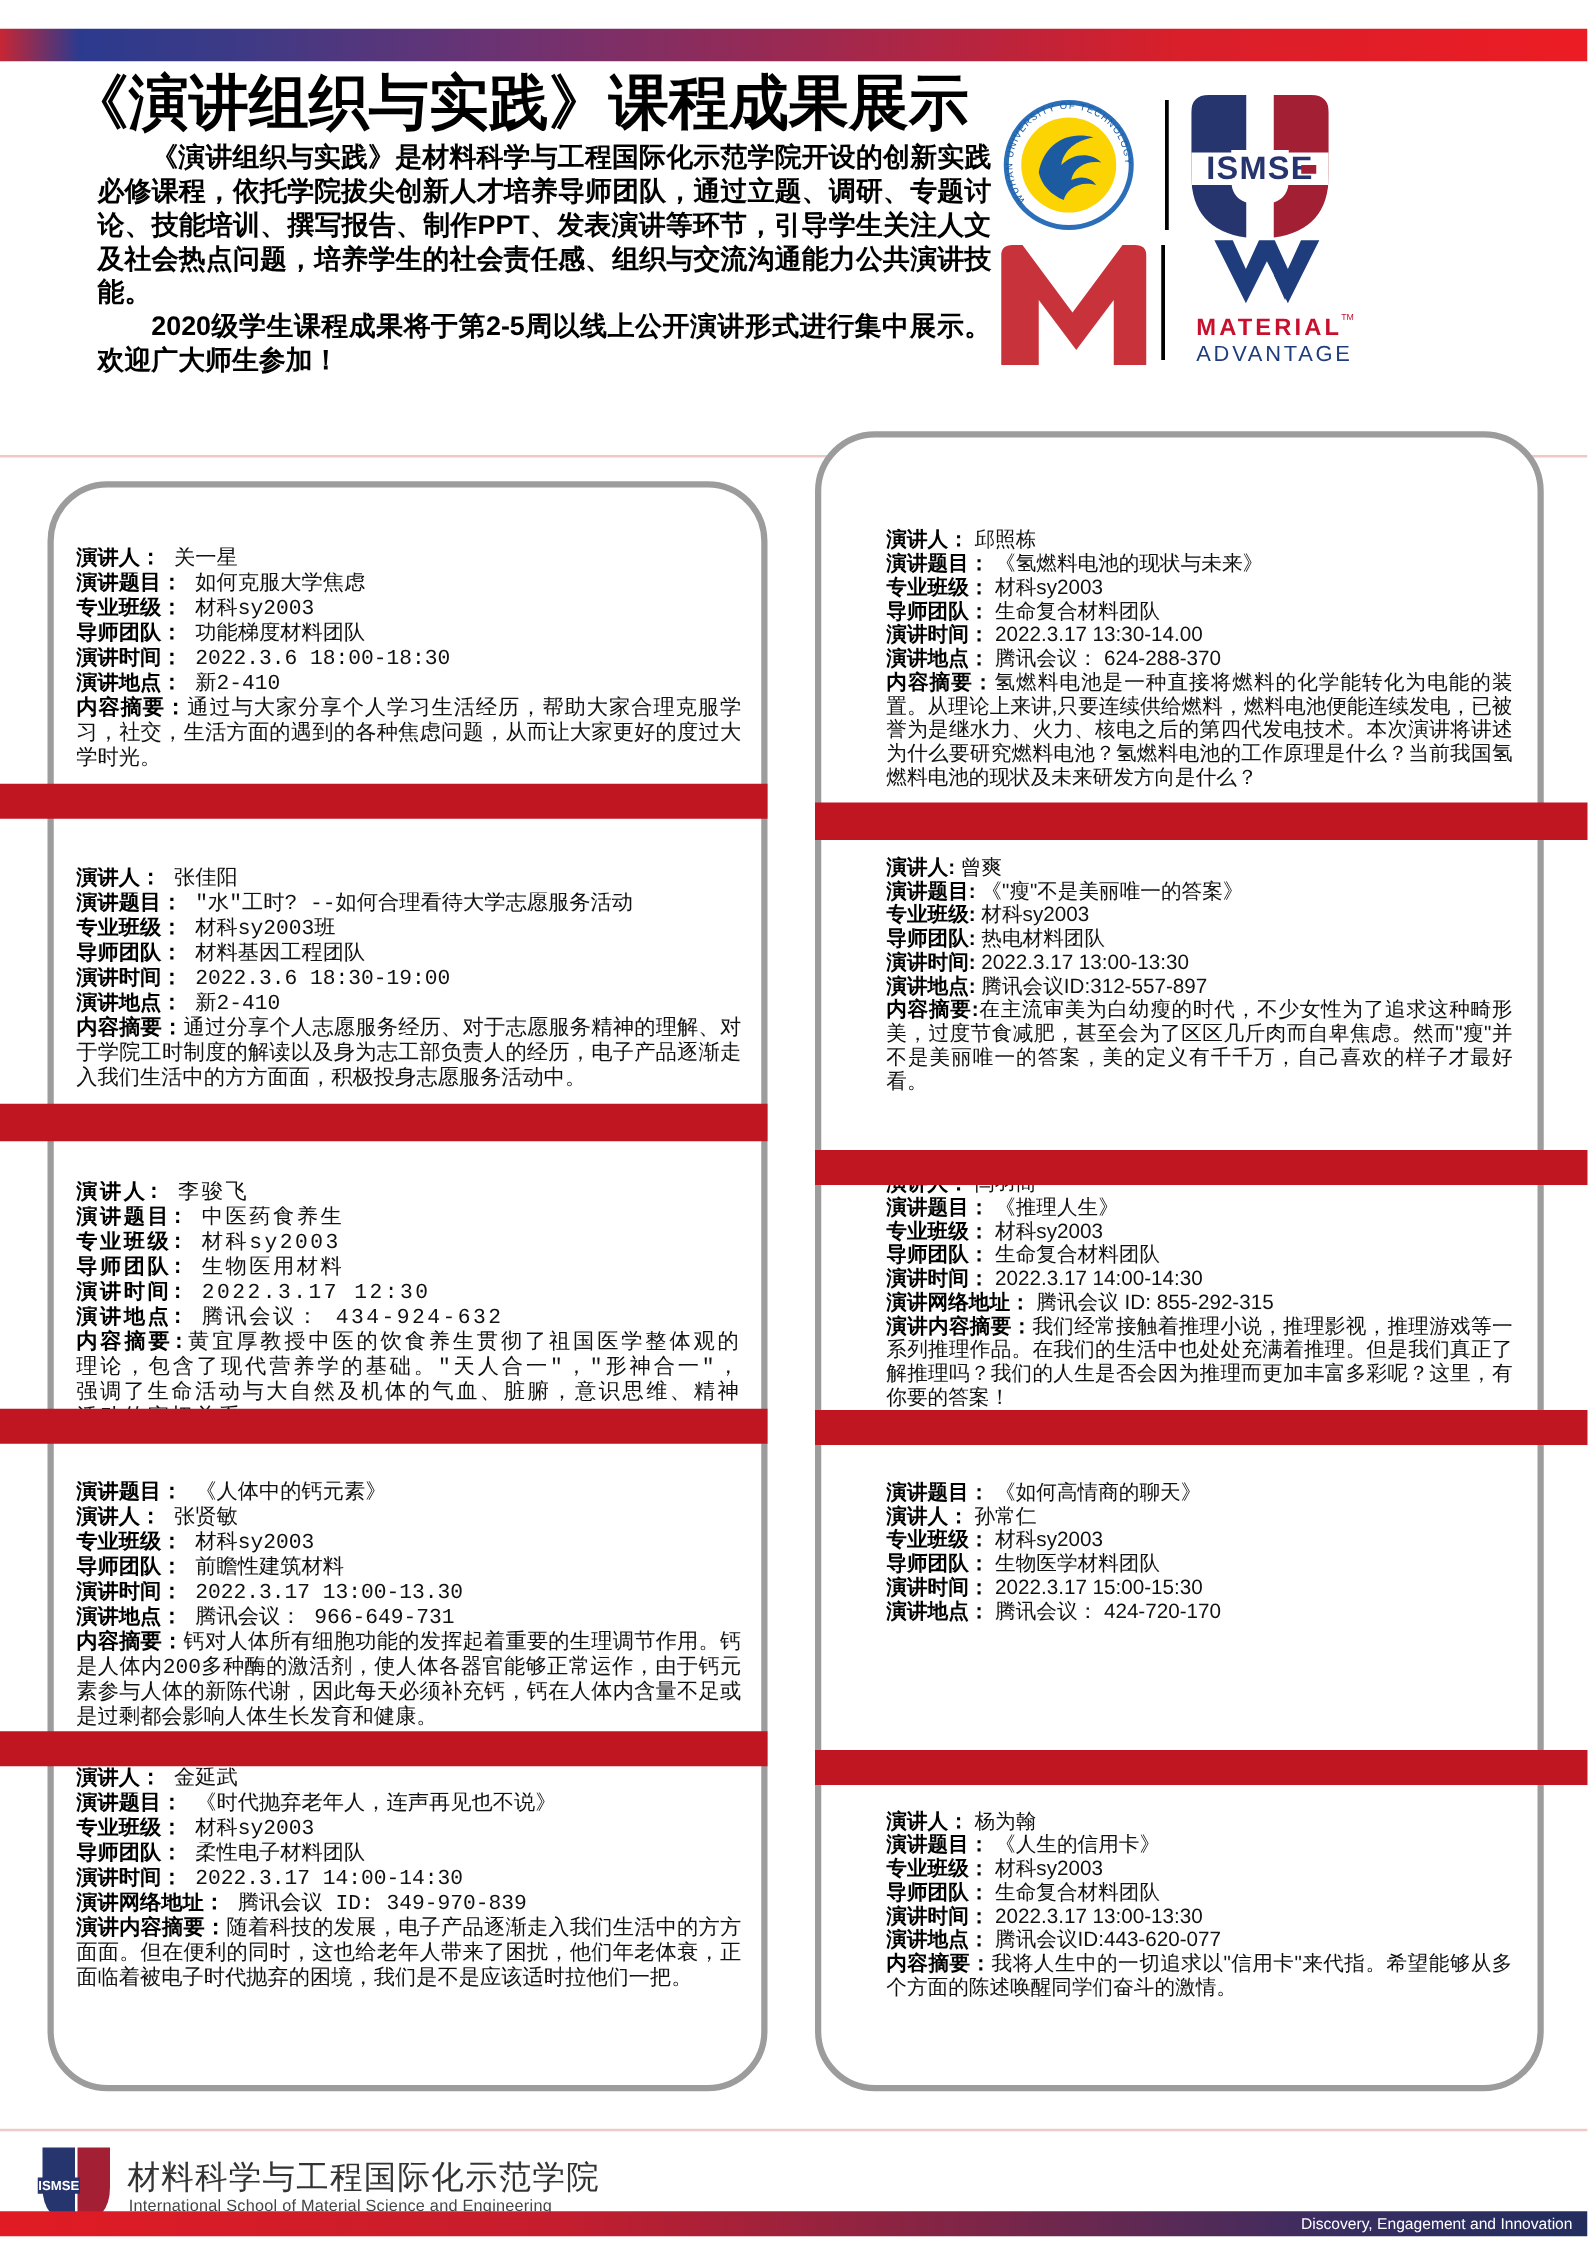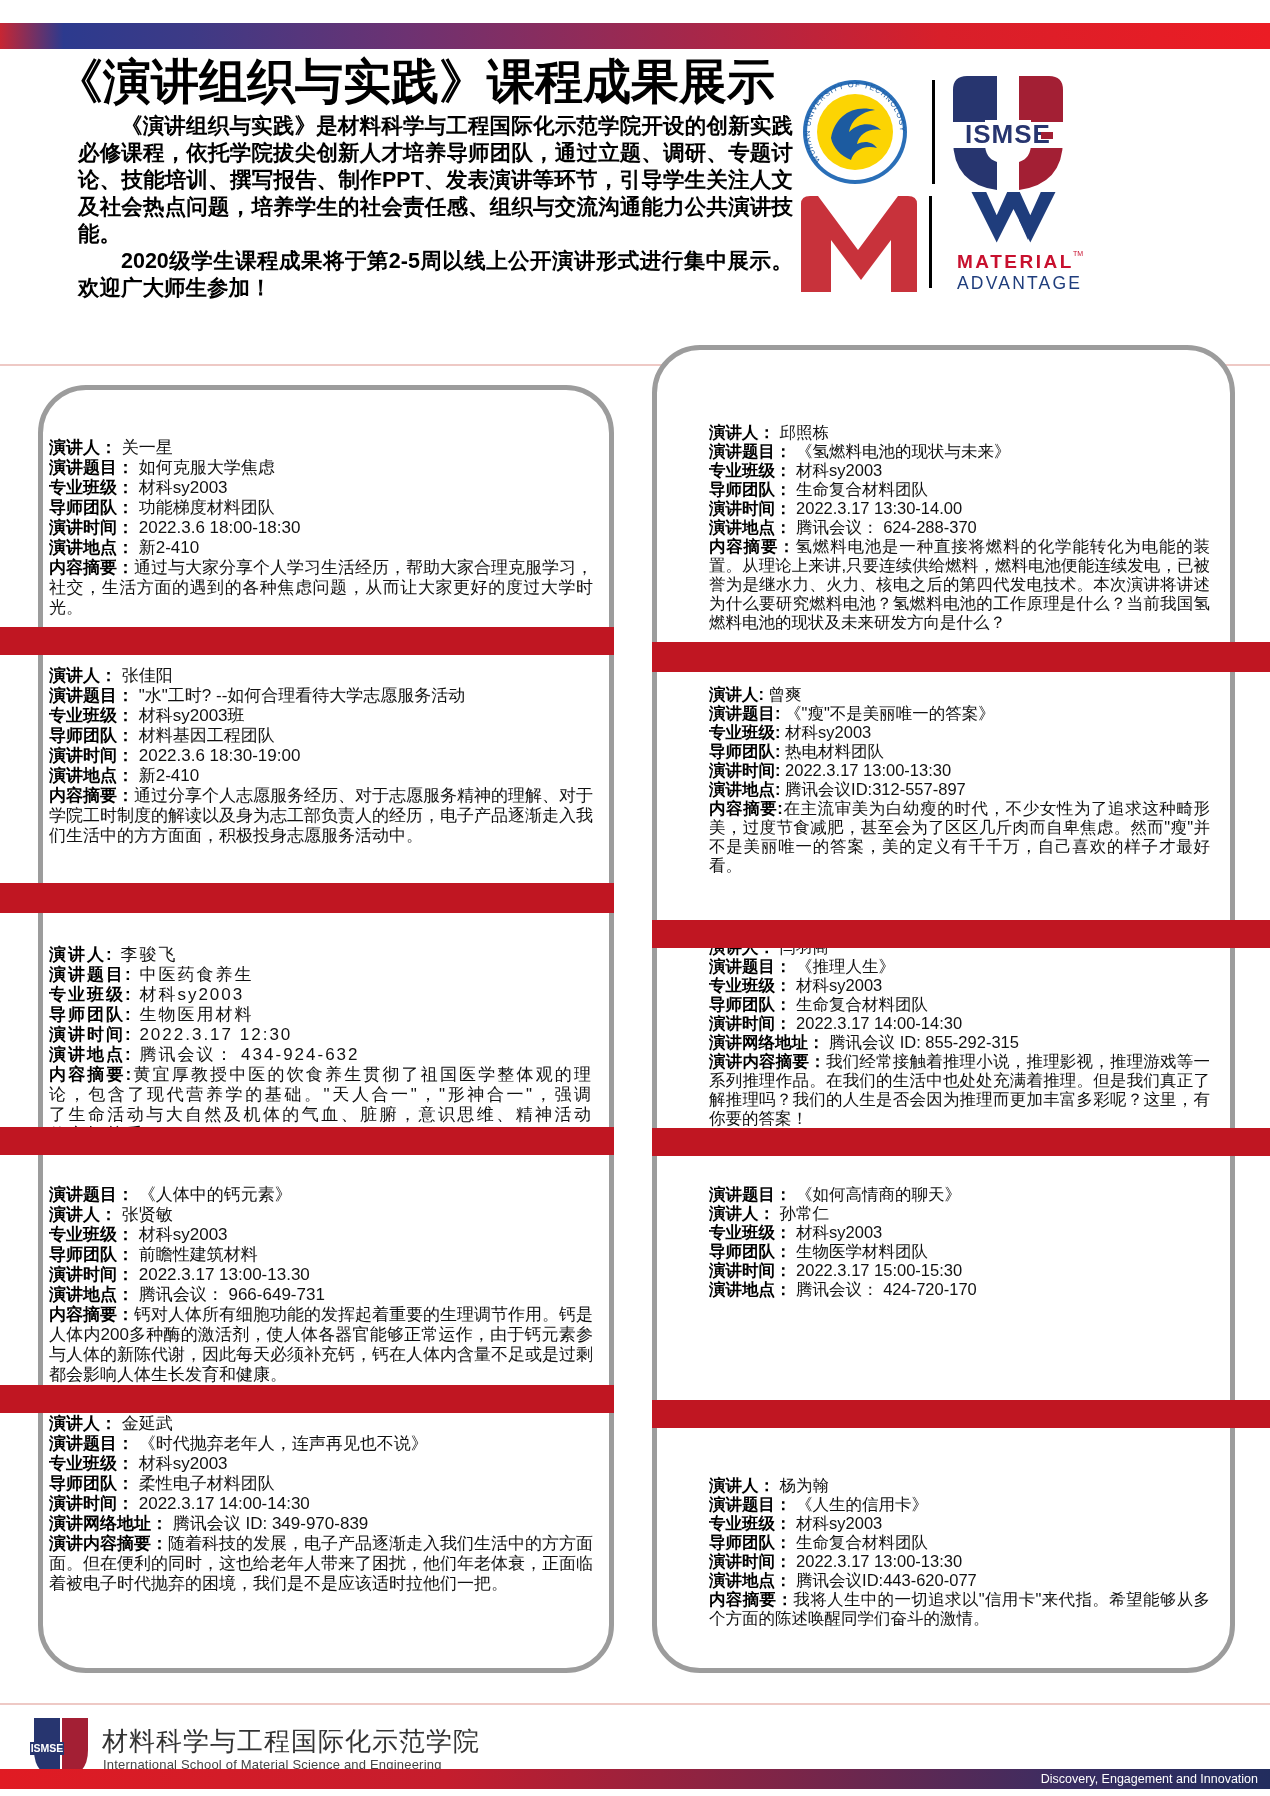--- a/index.html
+++ b/index.html
@@ -33,21 +33,21 @@
     position:absolute;border:5px solid #9c9c9c;border-radius:48px;background:#fff;
   }
   .col-left{left:38px;top:385px;width:566px;height:1278px;}
   .col-right{left:652px;top:345px;width:573px;height:1318px;}
 
   .stripe{position:absolute;background:#c01622;z-index:3;}
   .col-left .stripe{left:-43px;right:-5px;}
   .col-right .stripe{left:-5px;right:-43px;}
 
   .card{position:absolute;left:0;width:100%;box-sizing:border-box;z-index:2;}
-  .col-left .card{padding:0 16px 0 6px;}
+  .col-left .card{padding:0 16px 0 18px;font-family:Liberation Mono, monospace;}
   .col-right .card{padding:0 20px 0 52px;}
   .col-left .card{font-size:17px;line-height:20px;}
   .col-right .card{font-size:16.5px;line-height:19px;}
   .field{white-space:nowrap;overflow:hidden;}
   .lbl{font-weight:700;color:#000;}
   .val{font-weight:400;color:#111;}
   .summary{margin:0;text-align:justify;}
   .card.spaced{letter-spacing:2px;}
 
   .footer-logo{position:absolute;left:30px;top:1716px;}
@@ -122,21 +122,21 @@
 <div class="col col-left" id="col-left">
     <div class="card" style="top: 48px;">
       <div class="field"><span class="lbl">演讲人：</span><span class="val"> 关一星</span></div>
       <div class="field"><span class="lbl">演讲题目：</span><span class="val"> 如何克服大学焦虑</span></div>
       <div class="field"><span class="lbl">专业班级：</span><span class="val"> 材科sy2003</span></div>
       <div class="field"><span class="lbl">导师团队：</span><span class="val"> 功能梯度材料团队</span></div>
       <div class="field"><span class="lbl">演讲时间：</span><span class="val"> 2022.3.6 18:00-18:30</span></div>
       <div class="field"><span class="lbl">演讲地点：</span><span class="val"> 新2-410</span></div>
       <p class="summary"><span class="lbl">内容摘要：</span><span>通过与大家分享个人学习生活经历，帮助大家合理克服学习，社交，生活方面的遇到的各种焦虑问题，从而让大家更好的度过大学时光。</span></p>
     </div>
-    <div class="card" style="top: 276px;">
+    <div class="card" style="top: 304px;">
       <div class="field"><span class="lbl">演讲人：</span><span class="val"> 张佳阳</span></div>
       <div class="field"><span class="lbl">演讲题目：</span><span class="val"> "水"工时? --如何合理看待大学志愿服务活动</span></div>
       <div class="field"><span class="lbl">专业班级：</span><span class="val"> 材科sy2003班</span></div>
       <div class="field"><span class="lbl">导师团队：</span><span class="val"> 材料基因工程团队</span></div>
       <div class="field"><span class="lbl">演讲时间：</span><span class="val"> 2022.3.6 18:30-19:00</span></div>
       <div class="field"><span class="lbl">演讲地点：</span><span class="val"> 新2-410</span></div>
       <p class="summary"><span class="lbl">内容摘要：</span><span>通过分享个人志愿服务经历、对于志愿服务精神的理解、对于学院工时制度的解读以及身为志工部负责人的经历，电子产品逐渐走入我们生活中的方方面面，积极投身志愿服务活动中。</span></p>
     </div>
     <div class="card spaced" style="top: 555px;">
       <div class="field"><span class="lbl">演讲人:</span><span class="val"> 李骏飞</span></div>
@@ -199,21 +199,21 @@
       <p class="summary"><span class="lbl">演讲内容摘要：</span><span>我们经常接触着推理小说，推理影视，推理游戏等一系列推理作品。在我们的生活中也处处充满着推理。但是我们真正了解推理吗？我们的人生是否会因为推理而更加丰富多彩呢？这里，有你要的答案！</span></p>
     </div>
     <div class="card" style="top: 835px;">
       <div class="field"><span class="lbl">演讲题目：</span><span class="val"> 《如何高情商的聊天》</span></div>
       <div class="field"><span class="lbl">演讲人：</span><span class="val"> 孙常仁</span></div>
       <div class="field"><span class="lbl">专业班级：</span><span class="val"> 材科sy2003</span></div>
       <div class="field"><span class="lbl">导师团队：</span><span class="val"> 生物医学材料团队</span></div>
       <div class="field"><span class="lbl">演讲时间：</span><span class="val"> 2022.3.17 15:00-15:30</span></div>
       <div class="field"><span class="lbl">演讲地点：</span><span class="val"> 腾讯会议： 424-720-170</span></div>
     </div>
-    <div class="card" style="top: 1098px; margin-top: 28px;">
+    <div class="card" style="top: 1098px;">
       <div class="field"><span class="lbl">演讲人：</span><span class="val"> 杨为翰</span></div>
       <div class="field"><span class="lbl">演讲题目：</span><span class="val"> 《人生的信用卡》</span></div>
       <div class="field"><span class="lbl">专业班级：</span><span class="val"> 材科sy2003</span></div>
       <div class="field"><span class="lbl">导师团队：</span><span class="val"> 生命复合材料团队</span></div>
       <div class="field"><span class="lbl">演讲时间：</span><span class="val"> 2022.3.17 13:00-13:30</span></div>
       <div class="field"><span class="lbl">演讲地点：</span><span class="val"> 腾讯会议ID:443-620-077</span></div>
       <p class="summary"><span class="lbl">内容摘要：</span><span>我将人生中的一切追求以"信用卡"来代指。希望能够从多个方面的陈述唤醒同学们奋斗的激情。</span></p>
     </div>
     <div class="stripe" style="top: 292px; height: 30px;"></div>
     <div class="stripe" style="top: 570px; height: 28px;"></div>

